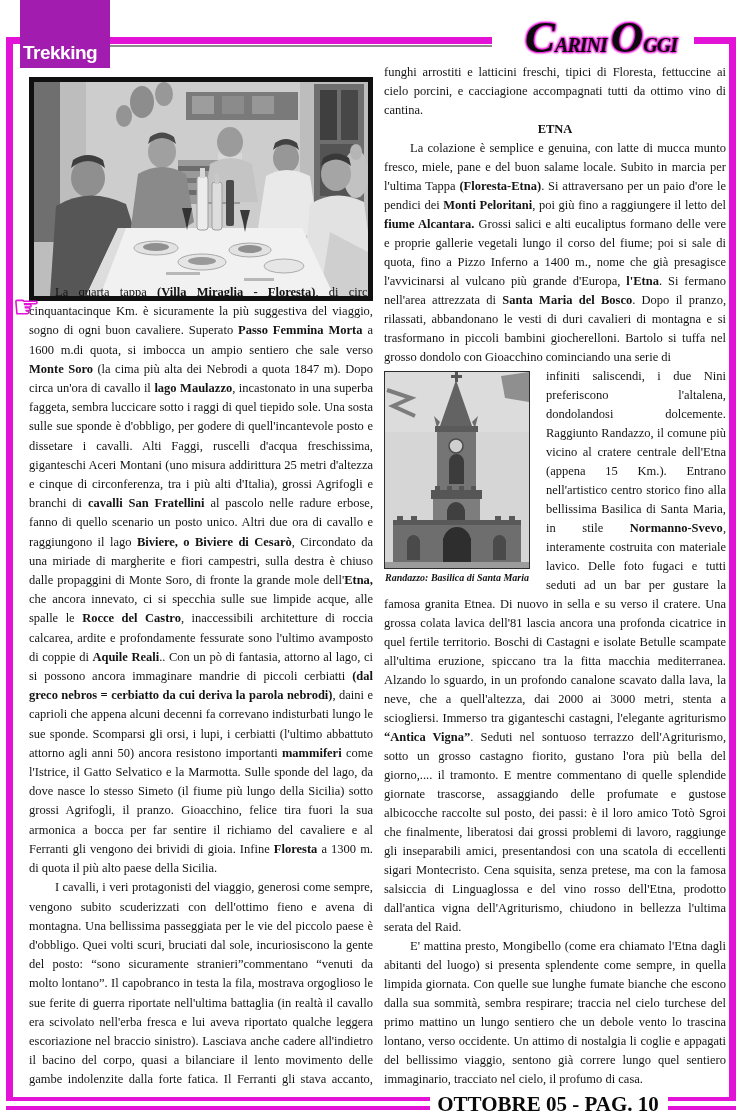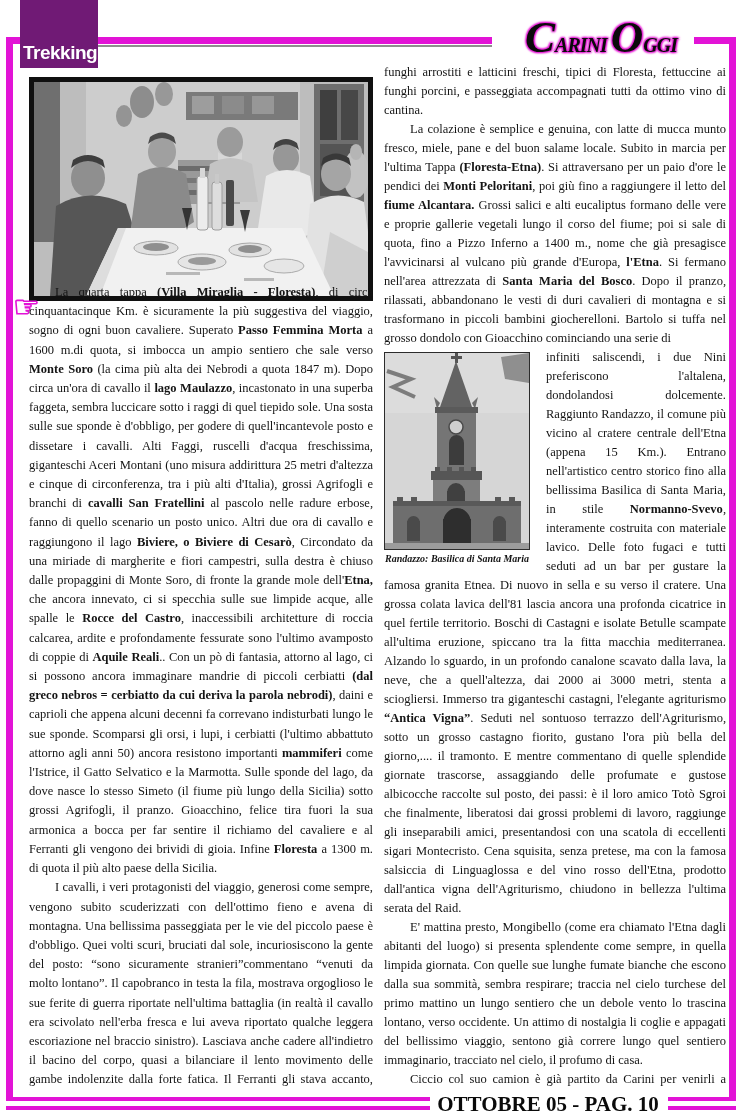--- a/index.html
+++ b/index.html
@@ -12,21 +12,21 @@
   .fr-right{left:729px; top:37px; width:7px;  height:1073px;}
   .fr-top-a{left:6px;  top:37px; width:486px;height:7px;}
   .fr-top-b{left:694px;top:37px; width:42px; height:7px;}
   .fr-top-shadow{position:absolute;left:30px;top:45px;width:462px;height:2px;background:#8e8e8e;}
   .fr-bottom{position:absolute;box-sizing:border-box;height:13px;top:1097px;
              border-top:4px solid #e213d6;border-bottom:4px solid #e213d6;background:#fff;}
   .fr-bottom-left {left:6px;  width:424px;}
   .fr-bottom-right{left:668px;width:68px;}
 
   
-  .badge{position:absolute;left:20px;top:0;width:78px;height:68px;background:#701a75;z-index:3;}
+  .badge{position:absolute;left:20px;top:0;width:90px;height:68px;background:#a21caf;z-index:3;}
   .badge span{position:absolute;left:3px;bottom:4px;color:#ffffff;
               font-family:"Liberation Sans", sans-serif;font-weight:bold;
               font-size:19px;letter-spacing:-0.5px;}
   .masthead{position:absolute;left:480px;top:8px;width:242px;height:58px;text-align:center;
             font-style:italic;font-weight:bold;color:#0b0b0b;white-space:nowrap;
             text-shadow:1px 1px 2px #e619d6,-1px -1px 2px #e619d6,1px -1px 2px #e619d6,-1px 1px 2px #e619d6;
             z-index:3;line-height:58px;}
   .m-big{font-size:45px;}
   .m-small{font-size:20px;letter-spacing:-1px;}
 
@@ -136,21 +136,22 @@
 </div>
 
 <div class="hand">☞</div>
 
 <div class="col col-left">
   <p class="para indent"><span><span>La quarta tappa </span><span class="r-b">(Villa Miraglia - Floresta)</span><span>, di circa cinquantacinque Km. è sicuramente la più suggestiva del viaggio, </span><span class="r-i">sogno di ogni buon cavaliere</span><span>. Superato </span><span class="r-b">Passo Femmina Morta</span><span> a 1600 m.di quota,  si imbocca un ampio sentiero che sale verso  </span><span class="r-b">Monte Soro</span><span>  (la cima più alta dei Nebrodi a quota 1847 m). Dopo circa un'ora di cavallo il </span><span class="r-b">lago Maulazzo</span><span>, incastonato in una superba faggeta, sembra luccicare sotto i raggi di quel tiepido sole. Una sosta sulle sue sponde è d'obbligo, per godere di quell'incantevole posto e dissetare i cavalli. Alti Faggi, ruscelli d'acqua freschissima, giganteschi Aceri Montani (uno misura addirittura 25 metri d'altezza e cinque di circonferenza, tra i più alti d'Italia), grossi Agrifogli e branchi di </span><span class="r-b">cavalli San Fratellini</span><span> al pascolo nelle radure erbose, fanno di quello scenario un posto unico.  Altri due ora di cavallo e raggiungono il lago </span><span class="r-b">Biviere, o Biviere di Cesarò</span><span>, Circondato da una miriade di margherite e fiori campestri, sulla destra è chiuso dalle propaggini di Monte Soro, di fronte la grande mole dell'</span><span class="r-b">Etna,</span><span>  che ancora innevato, ci si specchia sulle sue limpide acque, alle spalle le </span><span class="r-b">Rocce del Castro</span><span>, inaccessibili architetture di roccia calcarea, ardite e profondamente fessurate sono l'ultimo avamposto di coppie di </span><span class="r-b">Aquile Reali</span><span>..  Con un pò di fantasia, attorno al lago, ci si possono ancora immaginare mandrie di piccoli cerbiatti </span><span class="r-b">(dal greco nebros = cerbiatto da cui deriva la parola nebrodi)</span><span>, daini e caprioli che appena alcuni decenni fa correvano indisturbati  lungo le sue sponde. Scomparsi gli orsi, i lupi, i cerbiatti (l'ultimo abbattuto attorno agli anni 50) ancora resistono importanti </span><span class="r-b">mammiferi</span><span> come l'Istrice, il Gatto Selvatico e la Marmotta. Sulle sponde del lago, da dove nasce lo stesso Simeto (il fiume più lungo della Sicilia) sotto grossi Agrifogli, il pranzo. Gioacchino, felice tira fuori la sua armonica a bocca per far sentire il </span><span class="r-i">richiamo del cavaliere e</span><span> al Ferranti gli vengono dei brividi di gioia. Infine </span><span class="r-b">Floresta</span><span> a 1300 m. di quota il più alto paese della Sicilia.</span></span></p>
   <p class="para indent"><span><span>I cavalli, i veri protagonisti del viaggio, generosi  come sempre, vengono subito scuderizzati con dell'ottimo fieno e avena di montagna.  Una bellissima passeggiata per le vie del piccolo paese è d'obbligo. Quei volti scuri, bruciati dal sole, incuriosiscono la gente del posto: </span><span class="r-i">“sono sicuramente stranieri”</span><span>commentano </span><span class="r-i">“venuti da molto lontano”</span><span>. Il capobranco in testa la fila, mostrava orgoglioso </span><span class="r-i">le sue ferite di guerra riportate nell'ultima battaglia</span><span> (in realtà il cavallo era scivolato nell'erba fresca e lui aveva riportato qualche leggera escoriazione nel braccio sinistro). Lasciava anche cadere all'indietro il bacino del corpo, quasi  a bilanciare il lento movimento delle gambe indolenzite dalla forte fatica. Il Ferranti gli stava accanto, sembrava lo sorreggesse. In realtà, dietro quel passo claudicate in sincronia con quello del capo, nascondeva un forte dolore sciatico alla gamba sinistra che lo tormentava da giorni. Bartolo, Gioacchino e Nino, un po' stanchi, gli stavano dietro. In una vecchia locanda del centro la cena; genuina come sempre, con antipasti caldi, formaggi fusi,</span></span></p>
 </div>
 
 <div class="col col-right">
-  <p class="para">funghi arrostiti e latticini freschi, tipici di Floresta, fettuccine ai funghi porcini, e passeggiata accompagnati tutti da ottimo vino di cantina.</p>
+  <p class="para">funghi arrostiti e latticini freschi, tipici di Floresta, fettuccine ai cielo porcini, e cacciagione accompagnati tutti da ottimo vino di cantina.</p>
+  <p class="heading">ETNA</p>
   <p class="para indent"><span><span>La colazione è semplice e genuina, con  latte di  mucca munto fresco, miele, pane e del buon salame locale. Subito in marcia per l'ultima Tappa </span><span class="r-b">(Floresta-Etna)</span><span>. Si attraversano  per un paio d'ore le pendici  dei </span><span class="r-b">Monti  Peloritani</span><span>, poi giù fino a raggiungere il letto del </span><span class="r-b">fiume Alcantara.</span><span> Grossi salici  e alti eucaliptus formano delle vere e proprie </span><span class="r-i">gallerie vegetali</span><span> lungo il corso del fiume; poi si sale di quota, fino a Pizzo Inferno a 1400 m., nome che già presagisce l'avvicinarsi al vulcano più grande d'Europa, </span><span class="r-b">l'Etna</span><span>. Si fermano nell'area attrezzata di </span><span class="r-b">Santa Maria del Bosco</span><span>. Dopo il pranzo, rilassati, abbandonano le vesti di duri cavalieri di montagna e si trasformano in piccoli bambini giocherelloni. Bartolo si tuffa nel grosso dondolo con Gioacchino cominciando una serie di</span></span></p>
   <p class="para">
     <span class="fig-float">
       <span class="fig-photo">
         <svg viewBox="0 0 144 196" preserveAspectRatio="none">
           <rect x="0" y="0" width="144" height="196" fill="#d6d6d6"></rect>
           <rect x="0" y="0" width="144" height="60" fill="#dcdcdc"></rect>
           <path d="M2,18 L26,26 L8,34 L30,44" stroke="#7c7c7c" stroke-width="4" fill="none"></path>
           <path d="M116,4 L144,0 L144,30 L120,26 Z" fill="#8f8f8f"></path>
 

